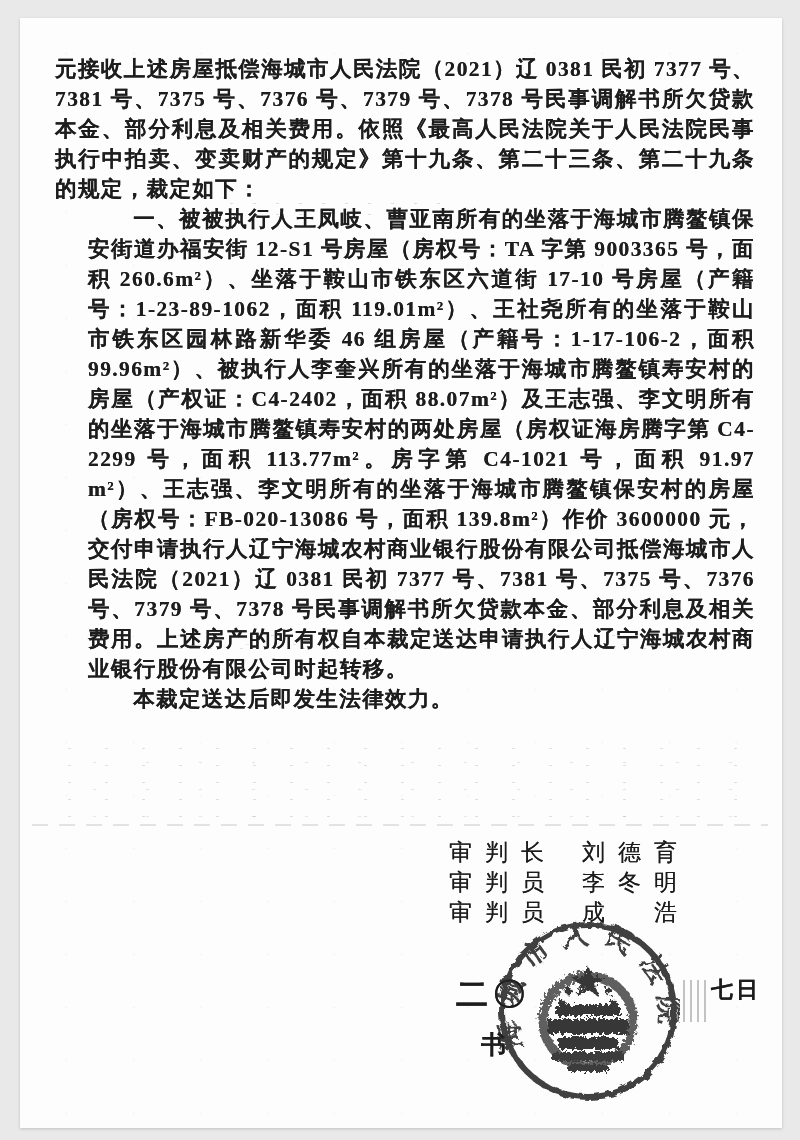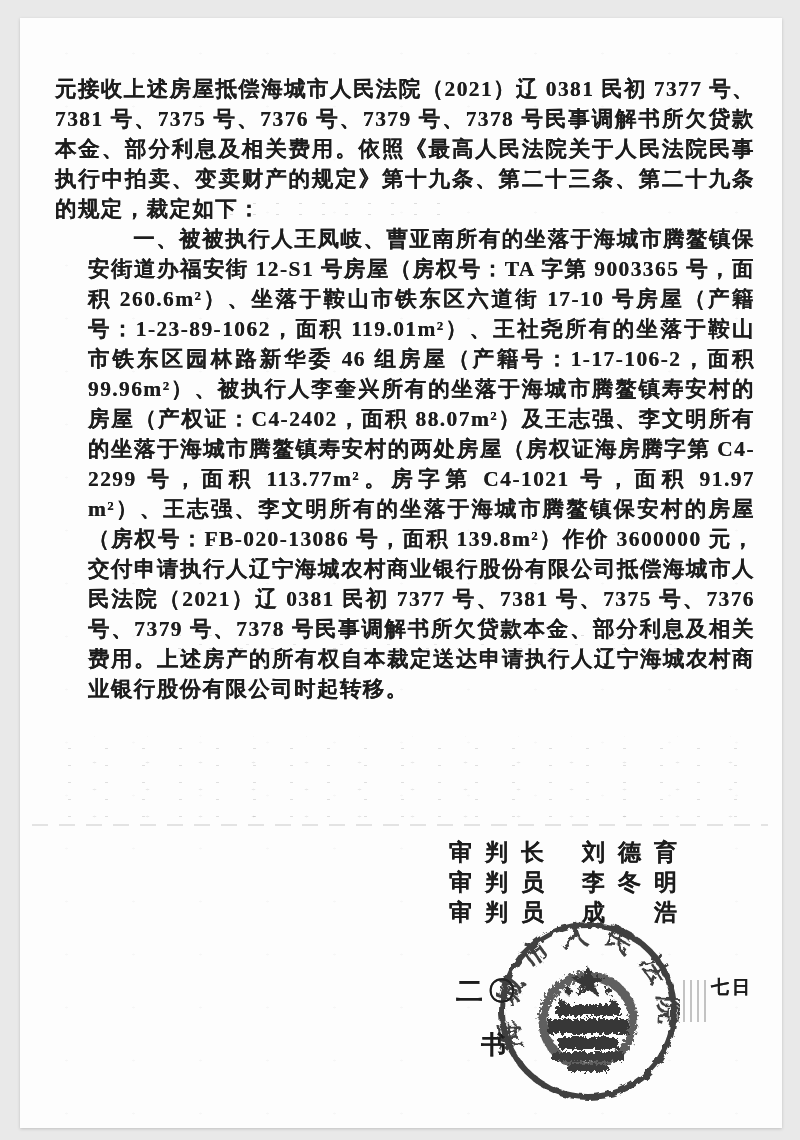--- a/index.html
+++ b/index.html
@@ -15,44 +15,44 @@
     box-shadow:0 1px 3px rgba(0,0,0,.18);
     overflow:hidden;
   }
   
   .page::after{
     content:"";position:absolute;inset:0;pointer-events:none;opacity:.35;
     background-image:radial-gradient(rgba(60,60,60,.10) 1px,transparent 1.5px);
     background-size:67px 53px;background-position:13px 9px;
   }
   .content{
-    position:absolute;left:35px;top:56px;width:700px;
+    position:absolute;left:35px;top:36px;width:700px;
     color:#1d1d1d;
     font-size:21.5px;line-height:30px;letter-spacing:1.4px;
     font-weight:600;
     text-align:justify;text-justify:inter-character;
     text-shadow:0 0 .5px rgba(25,25,25,.85);
   }
   .para{margin:0;}
   .para.indent{text-indent:2.1em;margin-left:33px;}
   .sig-block{
     position:absolute;top:820px;right:92px;
     display:flex;flex-direction:column;
-    color:#1c1c1c;font-size:23px;line-height:30px;font-weight:700;
+    color:#1c1c1c;font-size:23px;line-height:30px;font-weight:400;
     text-shadow:0 0 .5px rgba(25,25,25,.85);
   }
   .sig-row{display:flex;justify-content:flex-end;}
   .sig-role,.sig-name{letter-spacing:13px;}
   .sig-role{margin-right:25px;}
   .date-part,.clerk{
     position:absolute;color:#1c1c1c;font-weight:600;
     text-shadow:0 0 .5px rgba(25,25,25,.85);
   }
-  .date-left{left:436px;top:955px;font-size:27px;letter-spacing:5px;}
-  .date-right{left:691px;top:957px;font-size:18px;letter-spacing:3px;}
+  .date-left{left:436px;top:955px;font-size:32px;letter-spacing:5px;}
+  .date-right{left:691px;top:957px;font-size:22px;letter-spacing:3px;}
   .clerk{left:461px;top:1010px;font-size:25px;}
   .seal{position:absolute;left:476px;top:899px;opacity:.88;}
   .smudge{
     position:absolute;left:663px;top:962px;width:24px;height:42px;opacity:.55;
     background:repeating-linear-gradient(90deg,rgba(20,20,20,.45) 0 2px,transparent 2px 7px);
     filter:blur(.6px);
   }
   .speckle-band{position:absolute;pointer-events:none;}
   .band-a{left:200px;top:180px;width:240px;height:26px;opacity:.5;
     background-image:radial-gradient(rgba(40,40,40,.30) 1px,transparent 1.8px);
@@ -69,20 +69,21 @@
     background:repeating-linear-gradient(90deg,rgba(0,0,0,.13) 0 16px,transparent 16px 27px);}
 </style>
 </head>
 <body>
 
 <div class="page">
 
   <div class="content">
     <p class="para">元接收上述房屋抵偿海城市人民法院（2021）辽 0381 民初 7377 号、7381 号、7375 号、7376 号、7379 号、7378 号民事调解书所欠贷款本金、部分利息及相关费用。依照《最高人民法院关于人民法院民事执行中拍卖、变卖财产的规定》第十九条、第二十三条、第二十九条的规定，裁定如下：</p>
     <p class="para indent">一、被被执行人王凤岐、曹亚南所有的坐落于海城市腾鳌镇保安街道办福安街 12-S1 号房屋（房权号：TA 字第 9003365 号，面积 260.6m²）、坐落于鞍山市铁东区六道街 17-10 号房屋（产籍号：1-23-89-1062，面积 119.01m²）、王社尧所有的坐落于鞍山市铁东区园林路新华委 46 组房屋（产籍号：1-17-106-2，面积 99.96m²）、被执行人李奎兴所有的坐落于海城市腾鳌镇寿安村的房屋（产权证：C4-2402，面积 88.07m²）及王志强、李文明所有的坐落于海城市腾鳌镇寿安村的两处房屋（房权证海房腾字第 C4-2299 号，面积 113.77m²。房字第 C4-1021 号，面积 91.97 m²）、王志强、李文明所有的坐落于海城市腾鳌镇保安村的房屋（房权号：FB-020-13086 号，面积 139.8m²）作价 3600000 元，交付申请执行人辽宁海城农村商业银行股份有限公司抵偿海城市人民法院（2021）辽 0381 民初 7377 号、7381 号、7375 号、7376 号、7379 号、7378 号民事调解书所欠贷款本金、部分利息及相关费用。上述房产的所有权自本裁定送达申请执行人辽宁海城农村商业银行股份有限公司时起转移。</p>
+    <p class="para indent">本裁定送达后即发生法律效力。</p>
   </div>
 
   <div class="speckle-band band-a"></div>
   <div class="speckle-band band-b"></div>
   <div class="speckle-band band-c"></div>
   <div class="speckle-band ghost-line"></div>
 
   <div class="sig-block">
     <div class="sig-row">
       <span class="sig-role">审判长</span>

